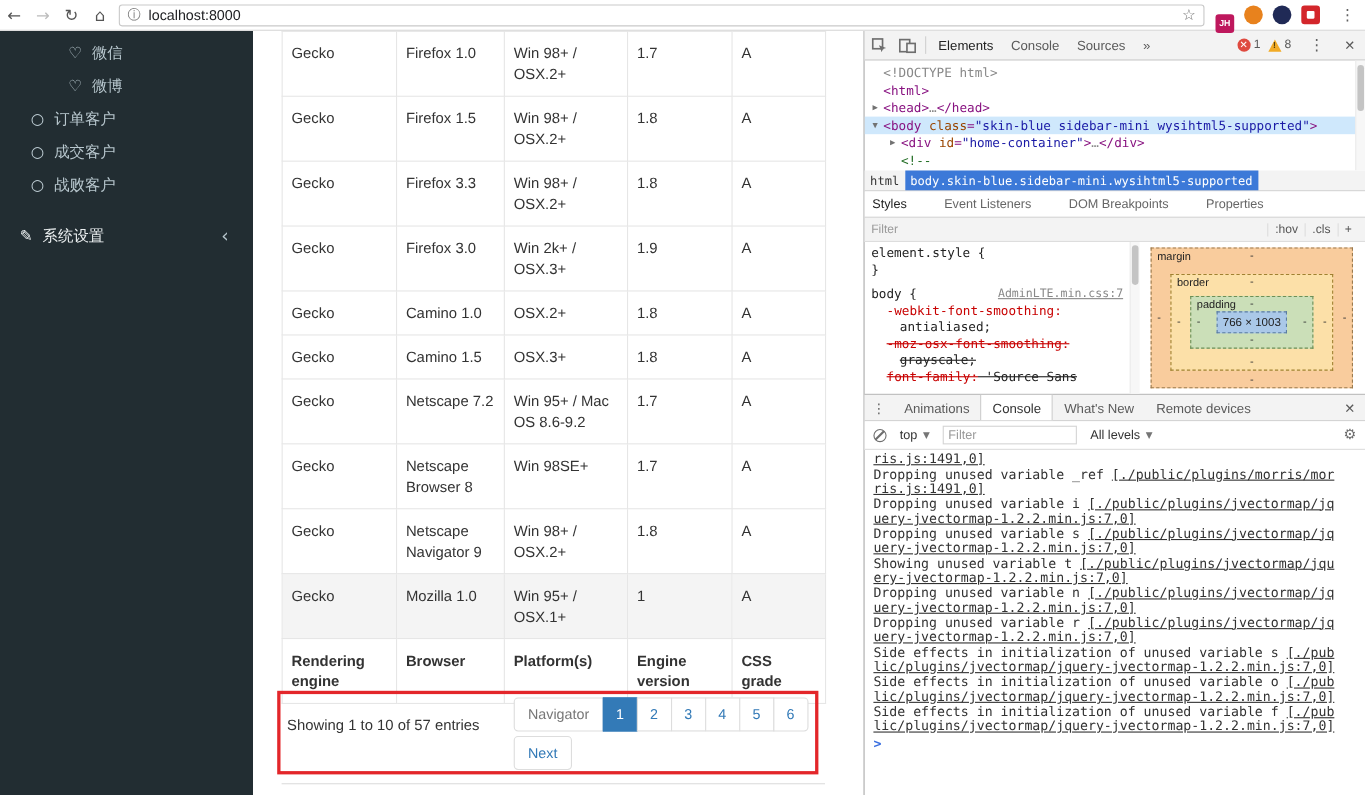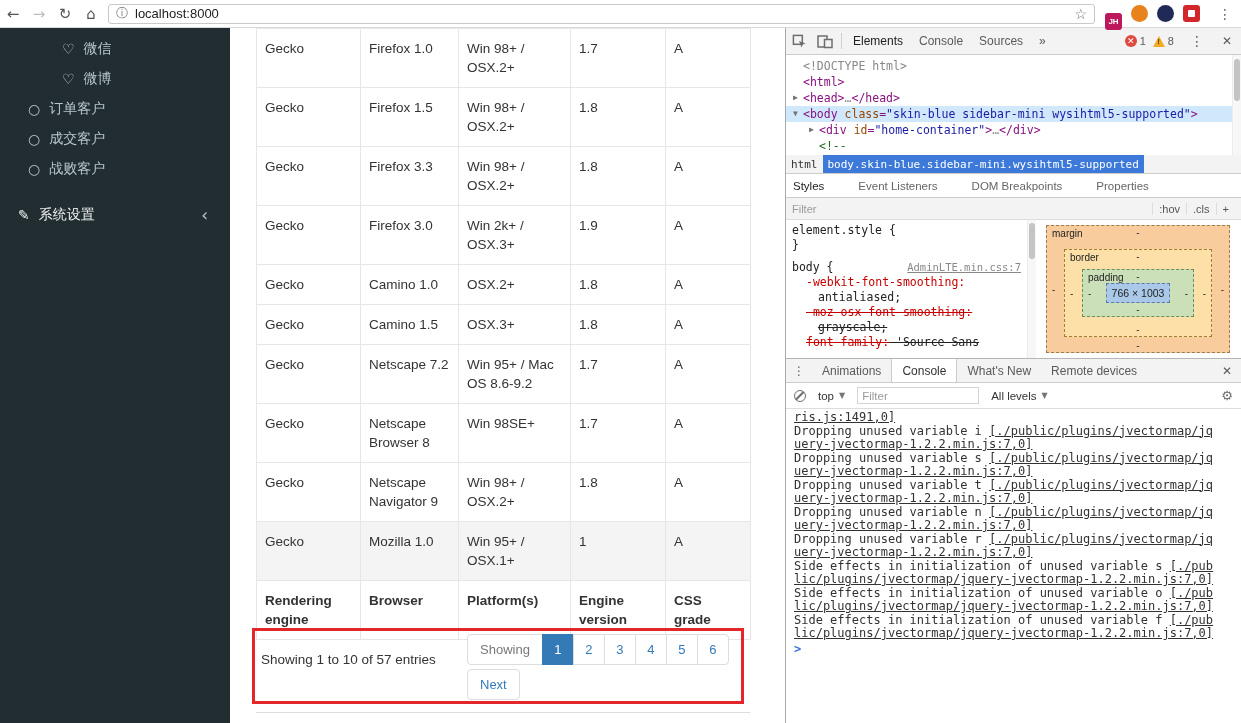--- a/index.html
+++ b/index.html
@@ -266,21 +266,21 @@
           <td>Browser</td>
           <td>Platform(s)</td>
           <td>Engine version</td>
           <td>CSS grade</td>
         </tr>
       </tfoot>
   </table>
   <div class="red-box">
     <div class="dt-info">Showing 1 to 10 of 57 entries</div>
     <div class="pagination" id="pagination">
-        <span class="page-btn prev">Showing</span>
+        <span class="page-btn prev">Navigator</span>
         <span class="page-btn num active">1</span>
         <span class="page-btn num">2</span>
         <span class="page-btn num">3</span>
         <span class="page-btn num">4</span>
         <span class="page-btn num">5</span>
         <span class="page-btn num last">6</span>
         <span class="page-btn next">Next</span>
       </div>
   </div>
   <div class="bottom-line"></div>
@@ -413,23 +413,24 @@
       </span>
       <span class="flt-input">Filter</span>
       <span class="dd">
         <span>All levels</span>
         <span class="caret gly">▼</span>
       </span>
       <span class="gear gly">⚙</span>
     </div>
     <div class="dr-msgs" id="dr-msgs">
         <div class="msg"><span class="mlnk">ris.js:1491,0]</span></div>
+        <div class="msg"><span class="mtxt">Dropping unused variable _ref </span><span class="mlnk">[./public/plugins/morris/morris.js:1491,0]</span></div>
         <div class="msg"><span class="mtxt">Dropping unused variable i </span><span class="mlnk">[./public/plugins/jvectormap/jquery-jvectormap-1.2.2.min.js:7,0]</span></div>
         <div class="msg"><span class="mtxt">Dropping unused variable s </span><span class="mlnk">[./public/plugins/jvectormap/jquery-jvectormap-1.2.2.min.js:7,0]</span></div>
-        <div class="msg"><span class="mtxt">Dropping unused variable t </span><span class="mlnk">[./public/plugins/jvectormap/jquery-jvectormap-1.2.2.min.js:7,0]</span></div>
+        <div class="msg"><span class="mtxt">Showing unused variable t </span><span class="mlnk">[./public/plugins/jvectormap/jquery-jvectormap-1.2.2.min.js:7,0]</span></div>
         <div class="msg"><span class="mtxt">Dropping unused variable n </span><span class="mlnk">[./public/plugins/jvectormap/jquery-jvectormap-1.2.2.min.js:7,0]</span></div>
         <div class="msg"><span class="mtxt">Dropping unused variable r </span><span class="mlnk">[./public/plugins/jvectormap/jquery-jvectormap-1.2.2.min.js:7,0]</span></div>
         <div class="msg"><span class="mtxt">Side effects in initialization of unused variable s </span><span class="mlnk">[./public/plugins/jvectormap/jquery-jvectormap-1.2.2.min.js:7,0]</span></div>
         <div class="msg"><span class="mtxt">Side effects in initialization of unused variable o </span><span class="mlnk">[./public/plugins/jvectormap/jquery-jvectormap-1.2.2.min.js:7,0]</span></div>
         <div class="msg"><span class="mtxt">Side effects in initialization of unused variable f </span><span class="mlnk">[./public/plugins/jvectormap/jquery-jvectormap-1.2.2.min.js:7,0]</span></div>
         <div class="prompt">&gt;</div>
       </div>
   </div>
 </div>
 

